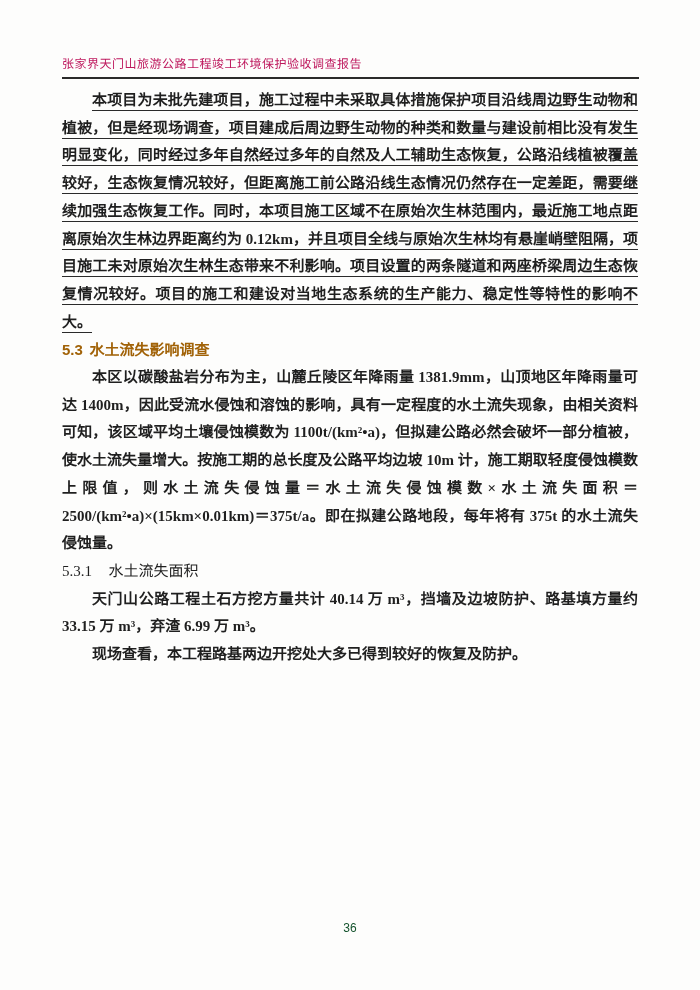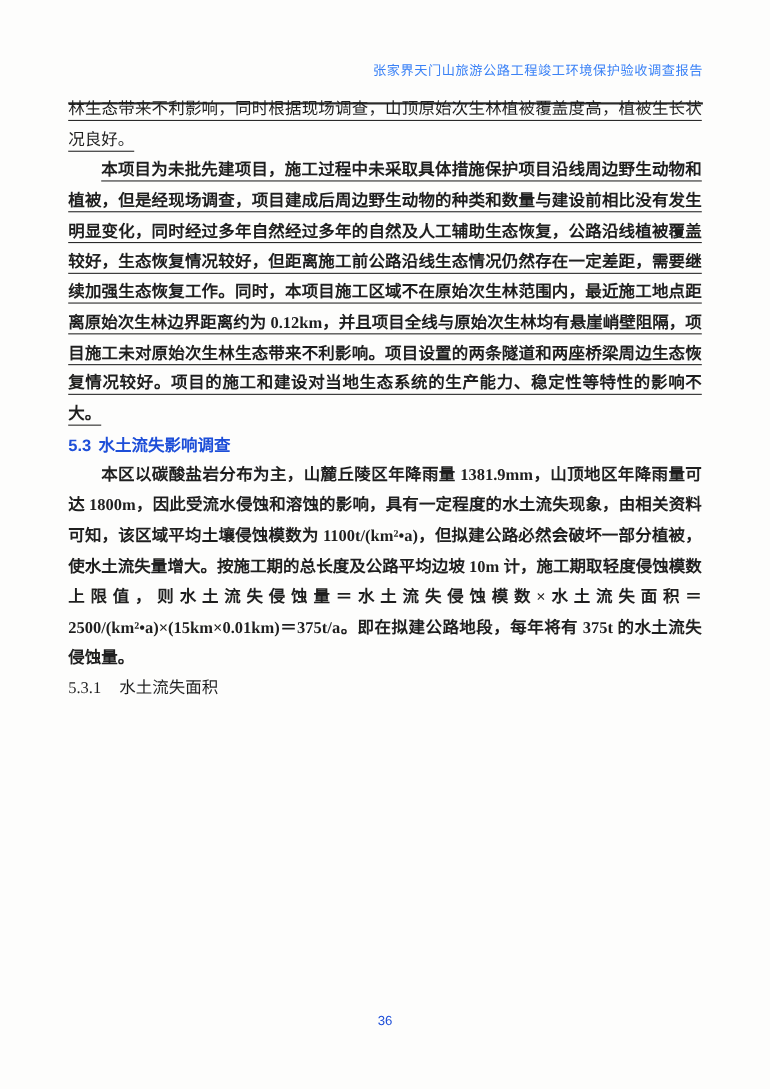--- a/index.html
+++ b/index.html
@@ -15,26 +15,25 @@
     overflow: hidden;
     font-family: "Liberation Serif", "DejaVu Serif", serif;
     color: #222222;
   }
   
   .doc-header {
     position: absolute;
     top: 56px;
     left: 62px;
     right: 61px;
-    text-align: right;
     font-size: 12px;
     line-height: 17px;
     letter-spacing: 0.5px;
-    color: #3b82f6;
-    padding-bottom: 20px;
+    color: #be185d;
+    padding-bottom: 4px;
     border-bottom: 2px solid #2a2a2a;
   }
   
   .doc-body {
     position: absolute;
     top: 87px;
     left: 62px;
     width: 576px;
     font-size: 15px;
     line-height: 27.7px;
@@ -60,64 +59,65 @@
     line-height: 27.7px;
   }
   .h-sub .h-num { margin-right: 1.1em; }
   .h-main {
     margin: 0;
     padding: 0;
     font-size: 15px;
     font-weight: bold;
     line-height: 27.7px;
     font-family: "Liberation Sans", "DejaVu Sans", sans-serif;
-    color: #1d4ed8;
+    color: #a16207;
   }
   .h-main .h-num { margin-right: 0.45em; }
   
   .doc-footer {
     position: absolute;
     top: 921px;
     left: 0;
     right: 0;
     text-align: center;
     font-size: 12px;
     font-family: "Liberation Sans", "DejaVu Sans", sans-serif;
-    color: #1d4ed8;
+    color: #14532d;
   }
 </style>
 </head>
 <body>
 
 <div class="page">
 
   <header class="doc-header">
     <span>张家界天门山旅游公路工程竣工环境保护验收调查报告</span>
   </header>
 
   <main class="doc-body">
 
-    <p class="para u">林生态带来不利影响，同时根据现场调查，山顶原始次生林植被覆盖度高，植被生长状况良好。</p>
 
 
     <p class="para u indent">本项目为未批先建项目，施工过程中未采取具体措施保护项目沿线周边野生动物和植被，但是经现场调查，项目建成后周边野生动物的种类和数量与建设前相比没有发生明显变化，同时经过多年自然经过多年的自然及人工辅助生态恢复，公路沿线植被覆盖较好，生态恢复情况较好，但距离施工前公路沿线生态情况仍然存在一定差距，需要继续加强生态恢复工作。同时，本项目施工区域不在原始次生林范围内，最近施工地点距离原始次生林边界距离约为 0.12km，并且项目全线与原始次生林均有悬崖峭壁阻隔，项目施工未对原始次生林生态带来不利影响。项目设置的两条隧道和两座桥梁周边生态恢复情况较好。项目的施工和建设对当地生态系统的生产能力、稳定性等特性的影响不大。</p>
 
 
     <h2 class="h-main">
       <span class="h-num">5.3</span><span>水土流失影响调查</span>
     </h2>
 
-    <p class="para indent">本区以碳酸盐岩分布为主，山麓丘陵区年降雨量 1381.9mm，山顶地区年降雨量可达 1800m，因此受流水侵蚀和溶蚀的影响，具有一定程度的水土流失现象，由相关资料可知，该区域平均土壤侵蚀模数为 1100t/(km²•a)，但拟建公路必然会破坏一部分植被，使水土流失量增大。按施工期的总长度及公路平均边坡 10m 计，施工期取轻度侵蚀模数上限值，则水土流失侵蚀量＝水土流失侵蚀模数×水土流失面积＝2500/(km²•a)×(15km×0.01km)＝375t/a。即在拟建公路地段，每年将有 375t 的水土流失侵蚀量。</p>
+    <p class="para indent">本区以碳酸盐岩分布为主，山麓丘陵区年降雨量 1381.9mm，山顶地区年降雨量可达 1400m，因此受流水侵蚀和溶蚀的影响，具有一定程度的水土流失现象，由相关资料可知，该区域平均土壤侵蚀模数为 1100t/(km²•a)，但拟建公路必然会破坏一部分植被，使水土流失量增大。按施工期的总长度及公路平均边坡 10m 计，施工期取轻度侵蚀模数上限值，则水土流失侵蚀量＝水土流失侵蚀模数×水土流失面积＝2500/(km²•a)×(15km×0.01km)＝375t/a。即在拟建公路地段，每年将有 375t 的水土流失侵蚀量。</p>
 
     <h3 class="h-sub">
       <span class="h-num">5.3.1</span><span>水土流失面积</span>
     </h3>
 
 
+    <p class="para indent">天门山公路工程土石方挖方量共计 40.14 万 m³，挡墙及边坡防护、路基填方量约 33.15 万 m³，弃渣 6.99 万 m³。</p>
 
+    <p class="para indent">现场查看，本工程路基两边开挖处大多已得到较好的恢复及防护。</p>
 
   </main>
 
   <footer class="doc-footer">
     <span>36</span>
   </footer>
 
 </div>
 
 </body></html>

